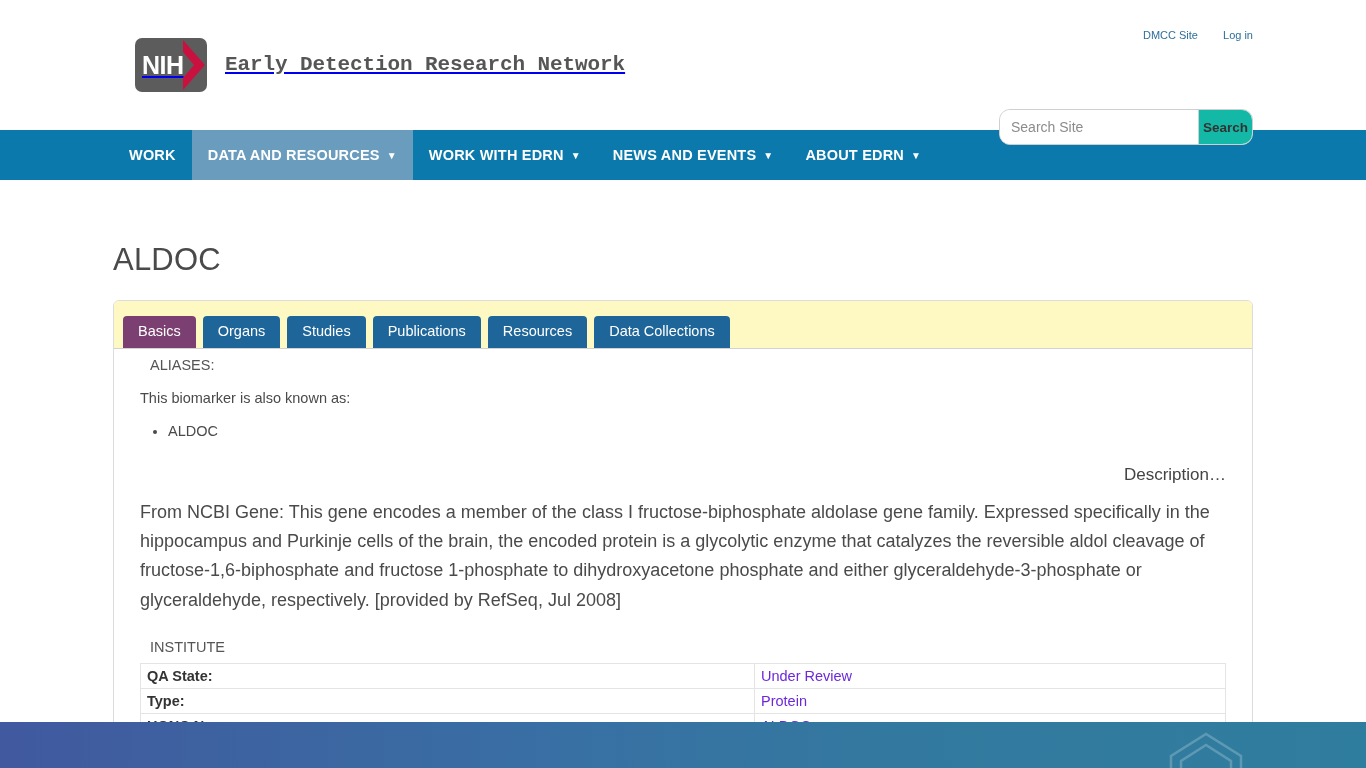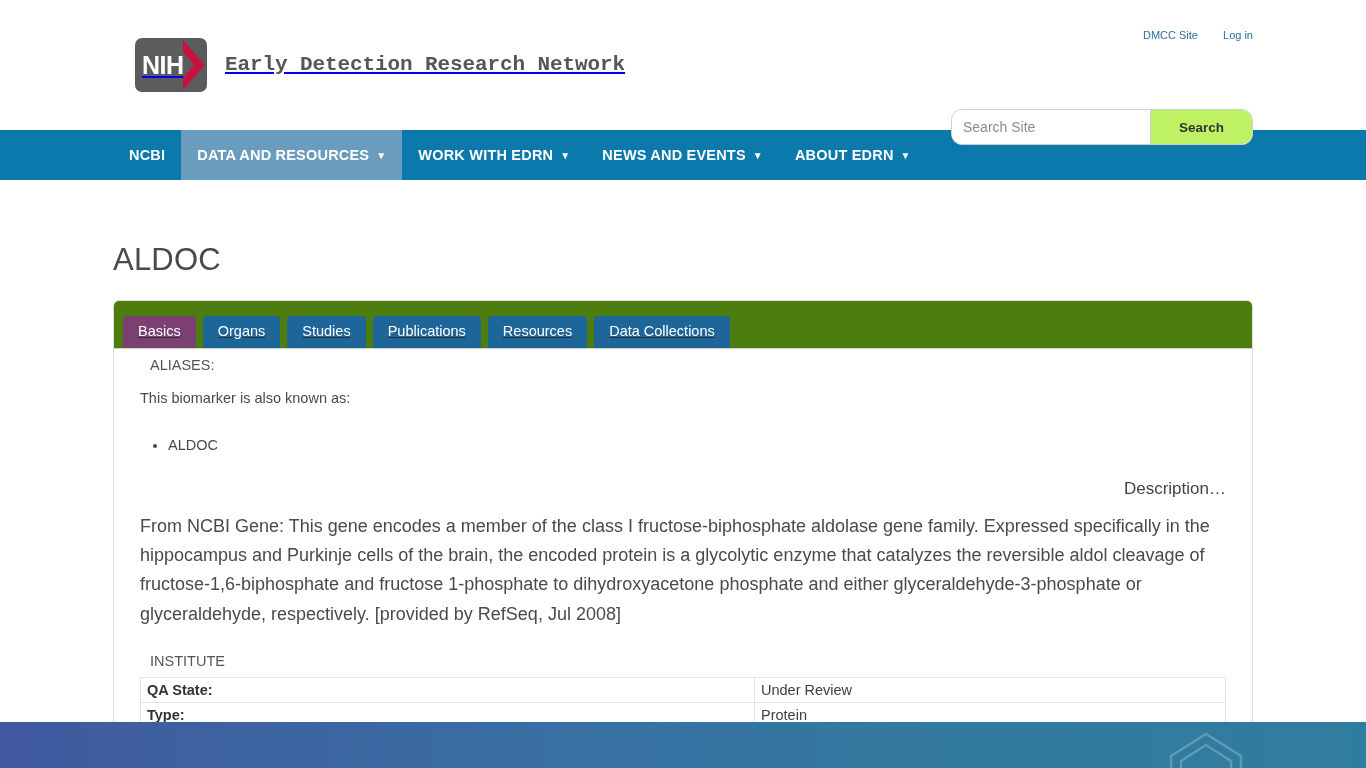--- a/index.html
+++ b/index.html
@@ -102,22 +102,22 @@
     padding: 0 11px;
     font-size: 14px;
     color: #444;
     font-family: "Liberation Sans", sans-serif;
     background: #fff;
   }
   .searchbox input::placeholder { color: #8c8c8c; }
   .searchbox button {
     border: 0;
     border-left: 1px solid #cfcfcf;
-    background: #bef264;
-    padding: 0 28px;
+    background: #14b8a6;
+    padding: 0 4px;
     font-size: 13.5px;
     font-weight: bold;
     color: #333;
     cursor: pointer;
     font-family: "Liberation Sans", sans-serif;
   }
 
   
   .nav {
     height: 50px;
@@ -153,28 +153,27 @@
   }
 
   .panel {
     border: 1px solid #dcdcdc;
     border-radius: 6px;
     background: #ffffff;
     padding: 0;
   }
 
   .tabrow {
-    background: #4d7c0f;
+    background: #fef9c3;
     border-bottom: 1px solid #d2d2d2;
     border-radius: 5px 5px 0 0;
     padding: 9px 8px 0 9px;
     display: flex;
     align-items: flex-end;
     height: 48px;
-    text-decoration: underline;
   }
   .tab {
     color: #ffffff;
     background: #1e6699;
     font-size: 14.5px;
     padding: 7px 15px 8px 15px;
     border-radius: 4px 4px 0 0;
     margin-right: 7px;
     cursor: pointer;
     white-space: nowrap;
@@ -185,21 +184,21 @@
   .panel-body { padding: 1px 26px 26px 26px; }
 
   .sec-label {
     font-size: 14.5px;
     color: #555555;
     margin: 7px 0 14px 10px;
   }
   .para {
     font-size: 14.5px;
     color: #4a4a4a;
-    margin: 0 0 24px 0;
+    margin: 0 0 10px 0;
     line-height: 1.58;
   }
   ul.alias-list {
     margin: 2px 0 0 0;
     padding-left: 28px;
     list-style: disc;
   }
   ul.alias-list li {
     font-size: 14.5px;
     color: #4a4a4a;
@@ -233,21 +232,21 @@
   table.attrs td {
     border: 1px solid #e4e4e4;
     padding: 4px 6px;
     height: 24px;
   }
   table.attrs td.k {
     width: 614px;
     font-weight: bold;
     color: #333333;
   }
-  table.attrs td.v { color: #404040; margin-top: 38px; }
+  table.attrs td.v { color: #6d28d9; margin-top: 38px; }
 
   
   .footer {
     position: absolute;
     left: 0;
     bottom: 0;
     width: 1366px;
     height: 46px;
     background: linear-gradient(to right, #41599f 0%, #3d63a0 18%, #3870a4 42%, #33799f 66%, #2f7d9e 100%);
     overflow: hidden;
@@ -284,21 +283,21 @@
     </div>
 
     <div class="searchbox">
       <input type="text" placeholder="Search Site" style="">
       <button type="button">Search</button>
     </div>
   </div>
 
   <nav class="nav">
     <a class="nav-item" href="#">
-      <span>NCBI</span>
+      <span>WORK</span>
     </a>
     <a class="nav-item active" href="#">
       <span>DATA AND RESOURCES</span>
       <span class="caret">▼</span>
     </a>
     <a class="nav-item" href="#">
       <span>WORK WITH EDRN</span>
       <span class="caret">▼</span>
     </a>
     <a class="nav-item" href="#">

